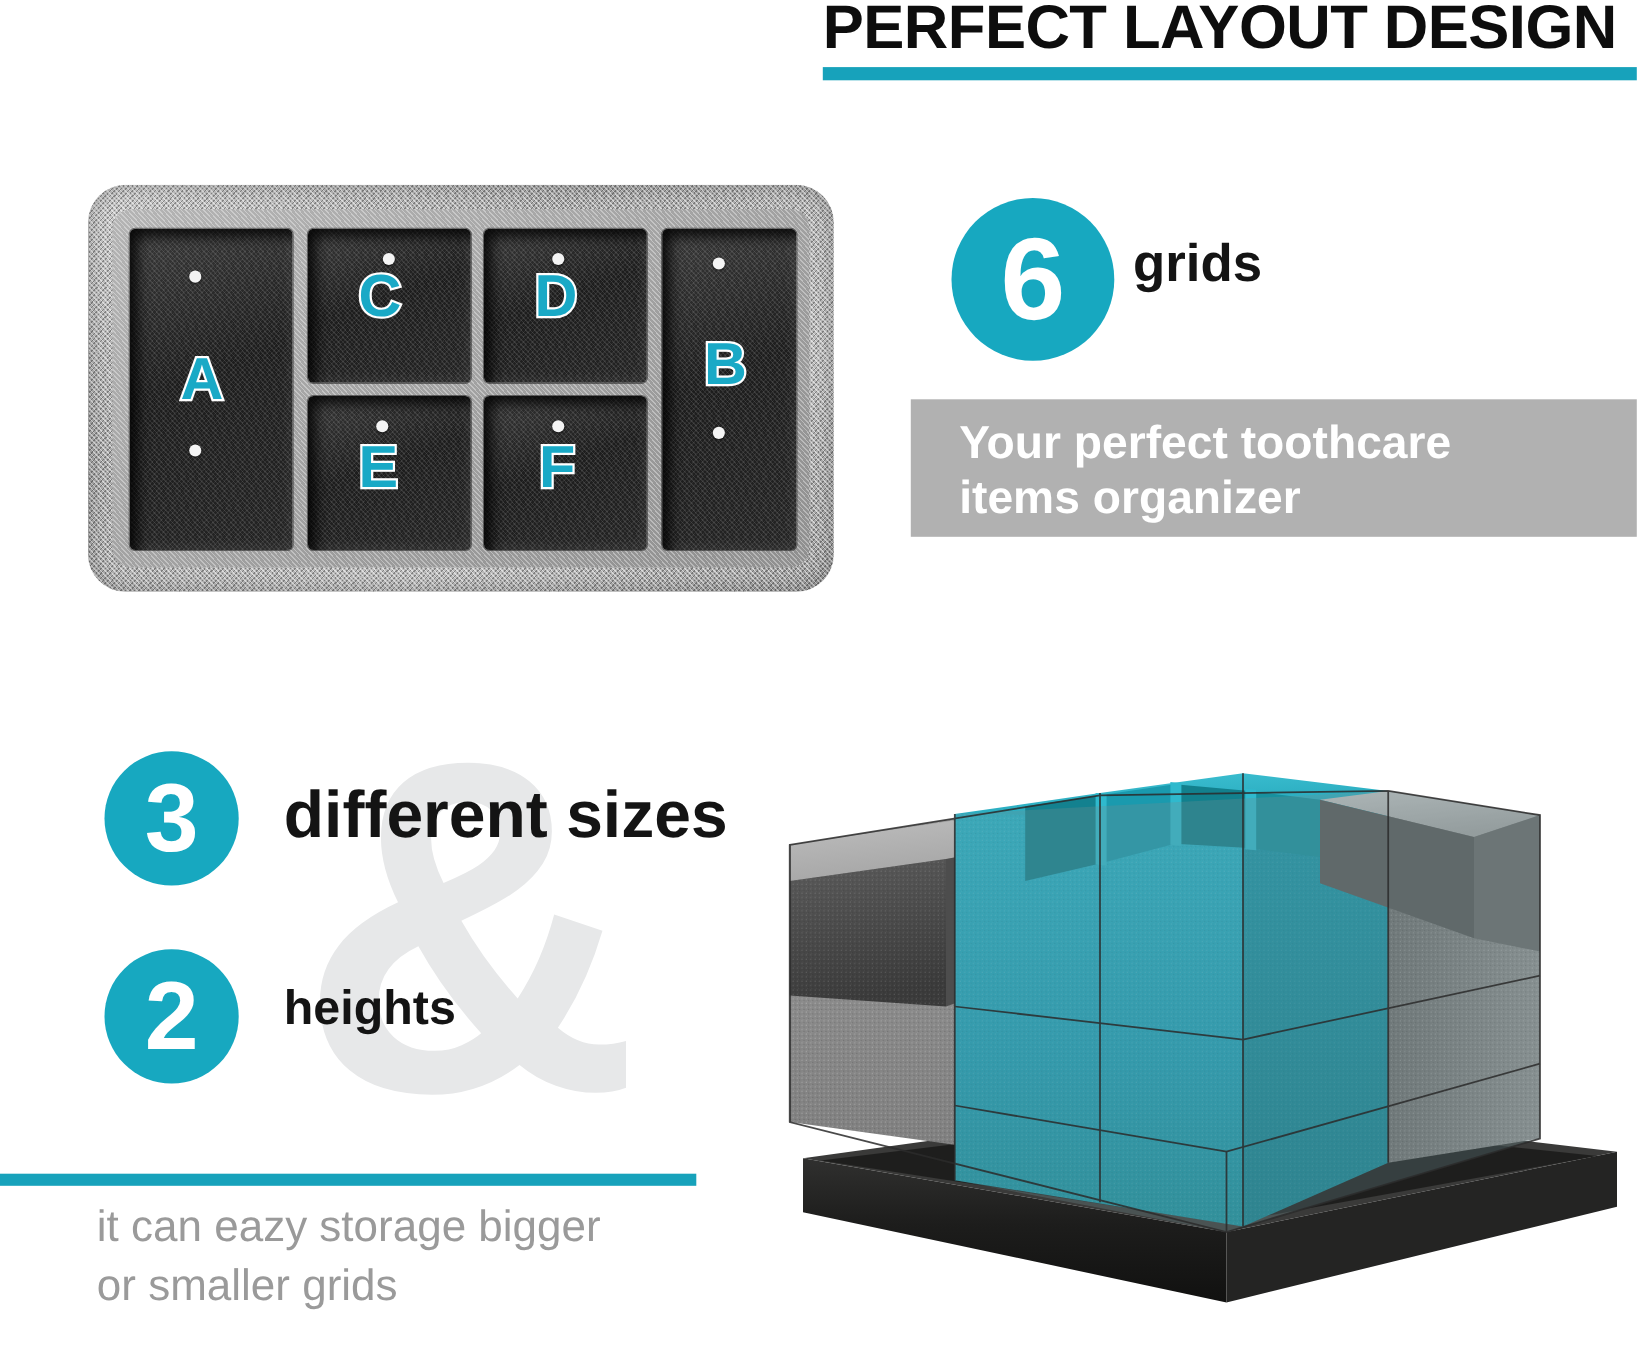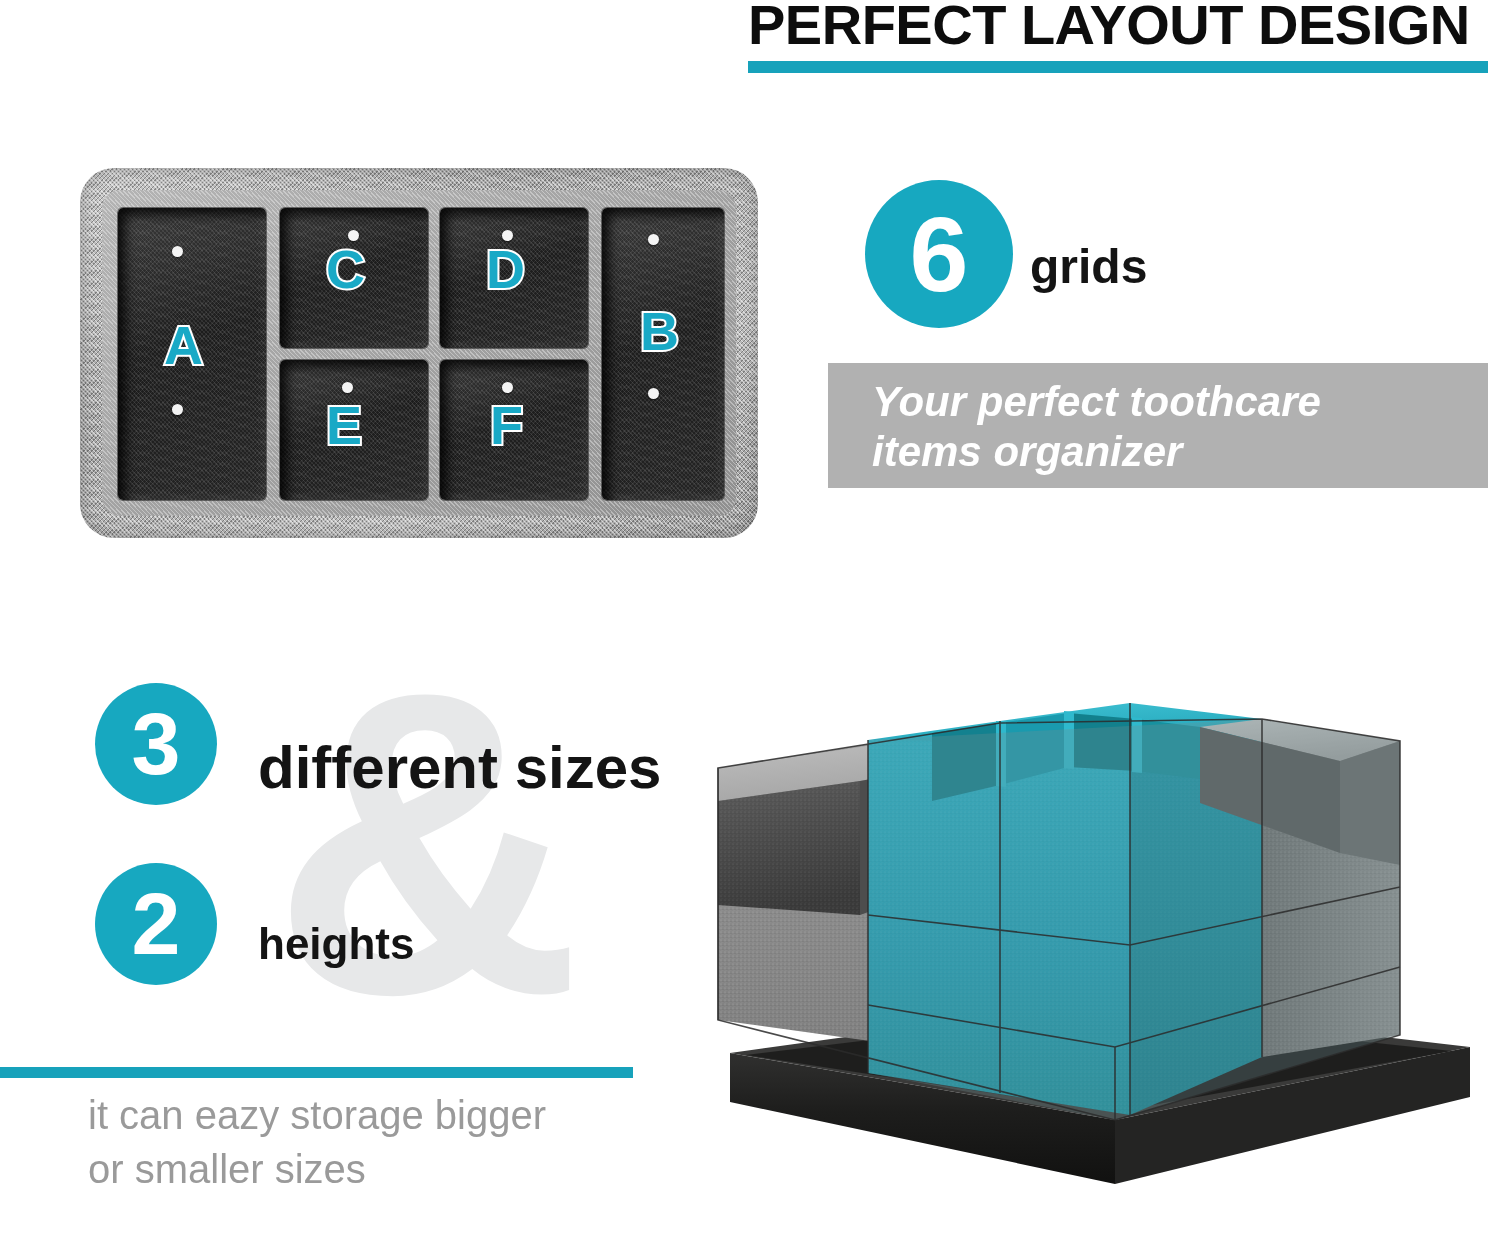--- a/index.html
+++ b/index.html
@@ -68,21 +68,20 @@
     left: 95px; top: 863px;
     width: 122px; height: 122px;
     font-size: 88px;
   }
   .stat-label {
     position: absolute;
     font-weight: bold;
     color: #141414;
     font-family: "Liberation Sans", sans-serif;
     white-space: nowrap;
-    margin-top: 27px;
   }
   #label-grids { left: 1030px; top: 212px; font-size: 48px; }
   #label-sizes { left: 258px; top: 706px; font-size: 60px; }
   #label-heights { left: 258px; top: 892px; font-size: 44px; }
 
   
   .ampersand {
     position: absolute;
     left: 272px;
     top: 628px;
@@ -98,21 +97,20 @@
   
   .banner {
     position: absolute;
     left: 828px;
     top: 363px;
     width: 672px;
     height: 125px;
     background: #b1b1b1;
     box-sizing: border-box;
     padding: 14px 0 0 44px;
-    font-style: italic;
   }
   .banner-text {
     color: #ffffff;
     font-size: 42px;
     line-height: 50px;
     font-weight: bold;
     font-family: "Liberation Sans", sans-serif;
     white-space: pre-line;
   }
 
@@ -269,21 +267,21 @@
   <div class="ampersand">&amp;</div>
 
   <div class="stat-circle" id="circle-3">3</div>
   <div class="stat-label" id="label-sizes">different sizes</div>
 
   <div class="stat-circle" id="circle-2">2</div>
   <div class="stat-label" id="label-heights">heights</div>
 
   <div class="footer-rule"></div>
   <div class="footer-note">it can eazy storage bigger
-or smaller sizes</div>
+or smaller grids</div>
 
   <div id="tray-3d">
     <svg viewBox="0 0 800 618" xmlns="http://www.w3.org/2000/svg">
       <defs>
         <linearGradient id="grayFront" x1="0" y1="0" x2="0" y2="1">
           <stop offset="0%" stop-color="#9d9d9d"></stop>
           <stop offset="55%" stop-color="#8a8a8a"></stop>
           <stop offset="100%" stop-color="#7e7e7e"></stop>
         </linearGradient>
         <linearGradient id="graySide" x1="0" y1="0" x2="1" y2="0">

